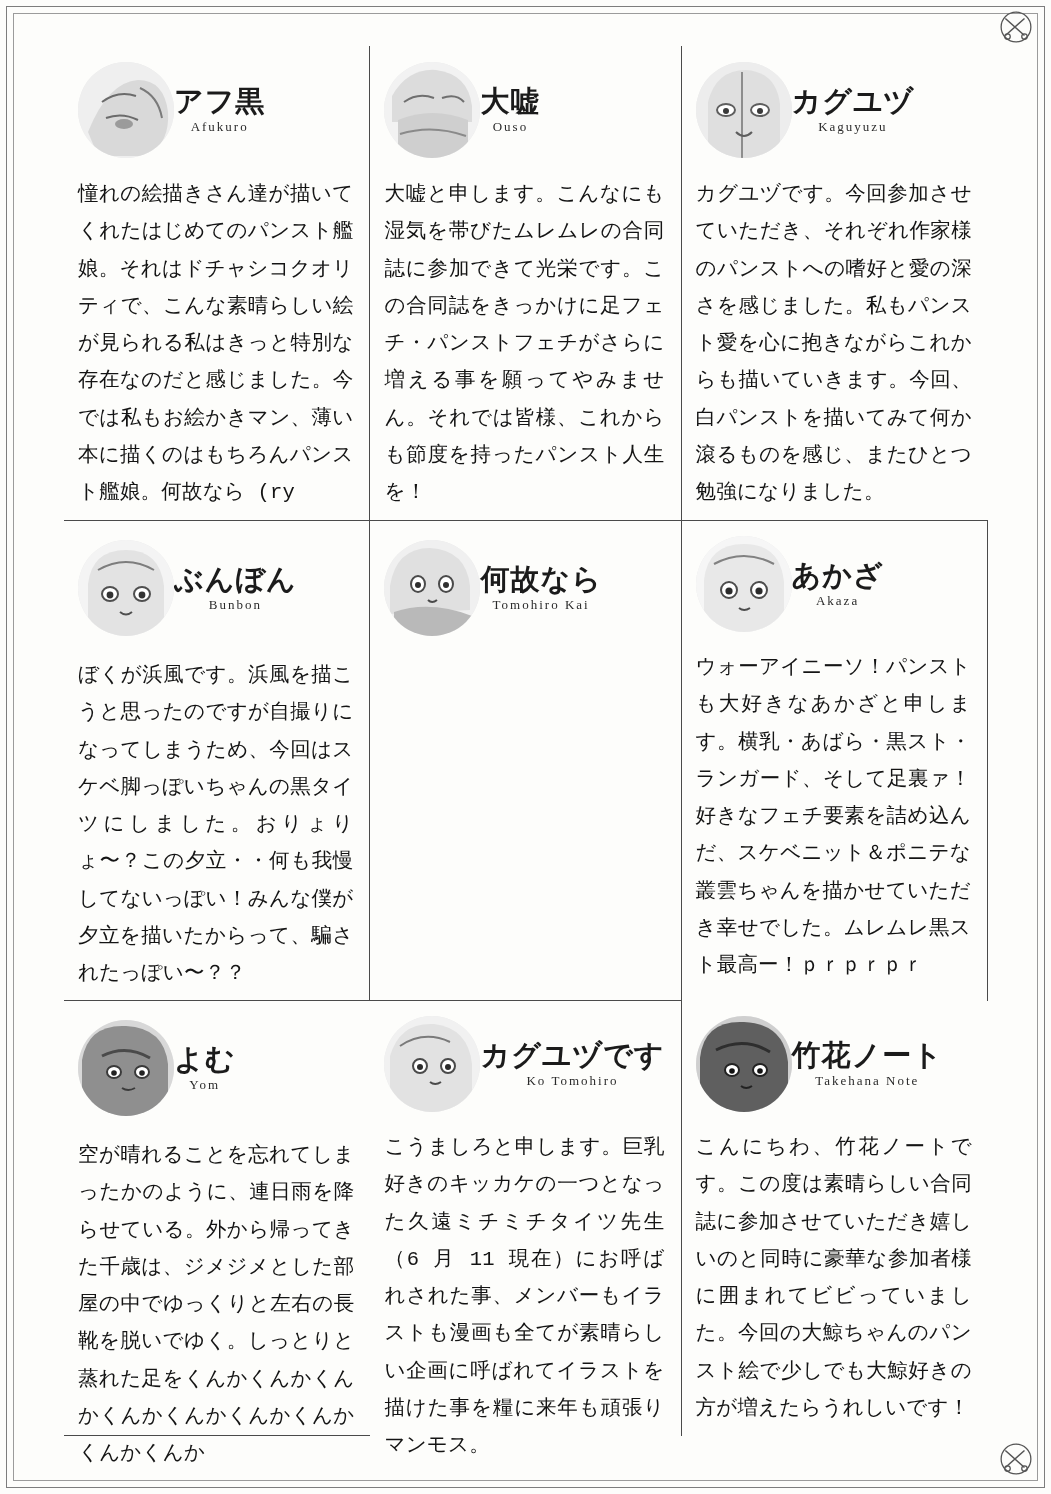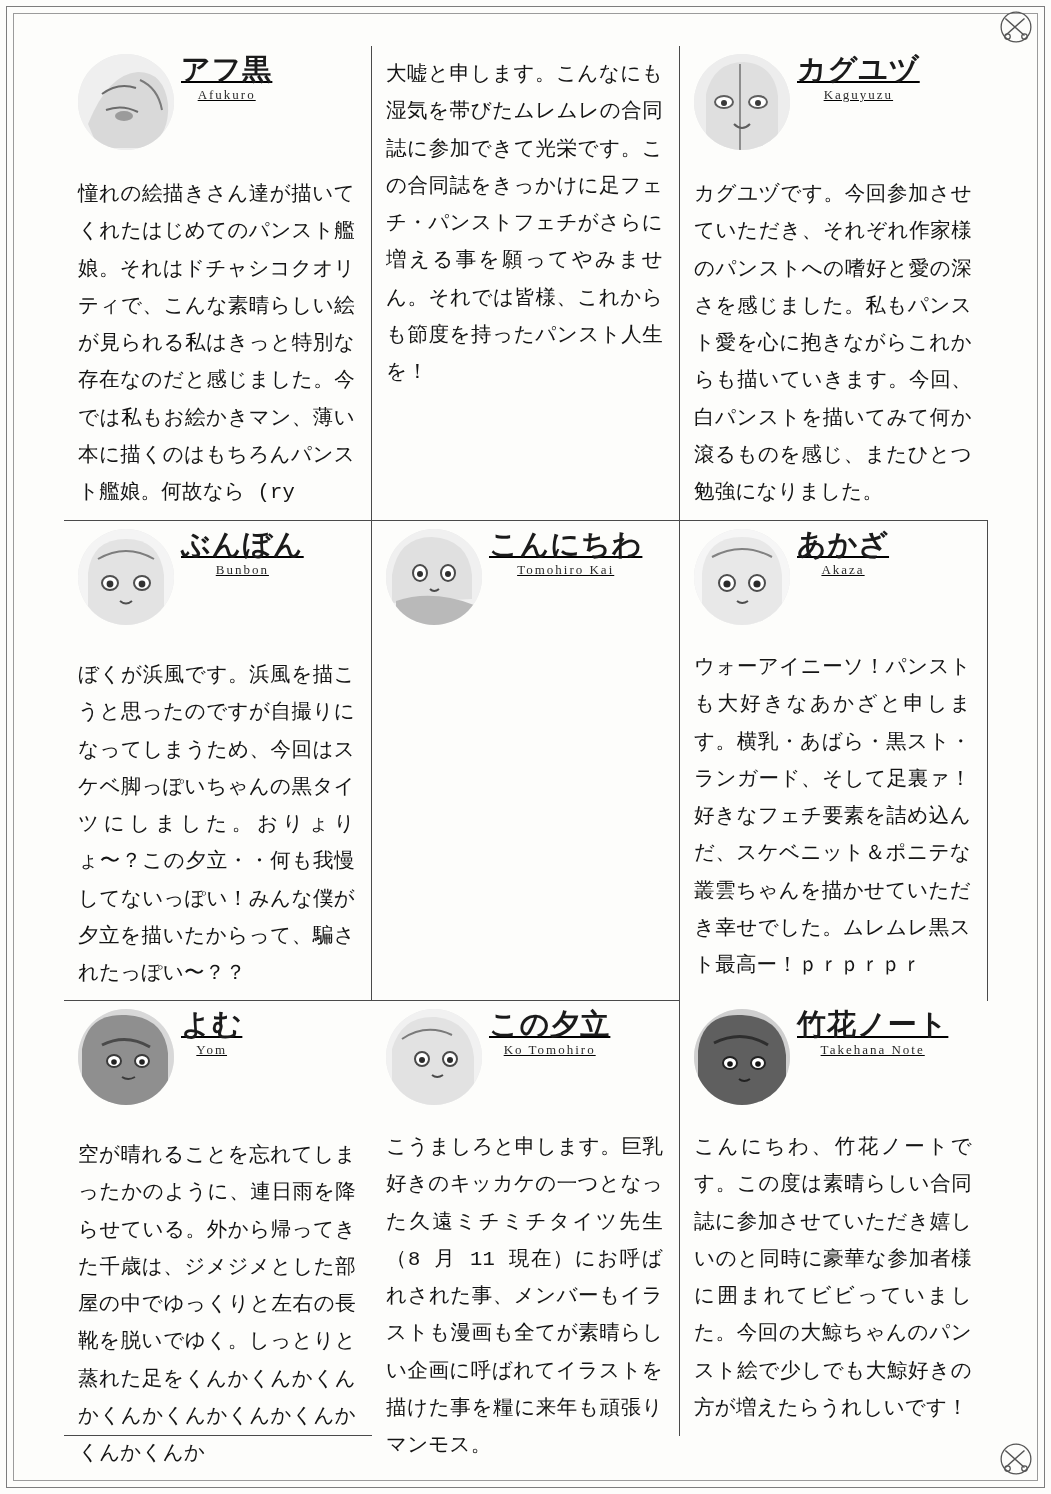--- a/index.html
+++ b/index.html
@@ -55,26 +55,25 @@
   }
   
   .cell.c0, .cell.c1 {
     border-right: 1px solid #4a4a4a;
   }
   .cell.r0, .cell.r1 {
     border-bottom: 1px solid #4a4a4a;
   }
   .head {
     display: flex;
-    align-items: flex-start;
-    gap: 7px;
+    align-items: center;
+    gap: 0;
     height: 120px;
     padding-top: 8px;
     box-sizing: border-box;
-    text-decoration: underline;
   }
   .avatar {
     width: 96px;
     height: 96px;
     border-radius: 50%;
     flex: 0 0 auto;
     position: relative;
     overflow: hidden;
     background: #e9e9e9;
   }
@@ -156,20 +155,36 @@
         </div>
         <div class="names">
           <div class="name-jp">アフ黒</div>
           <div class="name-ro">Afukuro</div>
         </div>
       </div>
       <div class="body-text">憧れの絵描きさん達が描いてくれたはじめてのパンスト艦娘。それはドチャシコクオリティで、こんな素晴らしい絵が見られる私はきっと特別な存在なのだと感じました。今では私もお絵かきマン、薄い本に描くのはもちろんパンスト艦娘。何故なら (ry</div>
     </div>
 
     <div class="cell r0 c1">
+      <div class="head">
+        <div class="avatar">
+          <svg class="sketch" viewBox="0 0 96 96">
+            <rect width="96" height="96" fill="#f2f2f2"></rect>
+            <path d="M8 34 Q24 6 52 8 Q84 12 88 44 L88 60 L8 60 Z" fill="#dcdcdc"></path>
+            <path d="M14 58 Q48 44 84 58 L84 96 L14 96 Z" fill="#cfcfcf"></path>
+            <path d="M20 40 Q34 30 50 36" stroke="#6f6f6f" stroke-width="2" fill="none"></path>
+            <path d="M58 36 Q72 31 80 40" stroke="#6f6f6f" stroke-width="2" fill="none"></path>
+            <path d="M16 72 Q48 62 82 74" stroke="#8a8a8a" stroke-width="2" fill="none"></path>
+          </svg>
+        </div>
+        <div class="names">
+          <div class="name-jp">大嘘</div>
+          <div class="name-ro">Ouso</div>
+        </div>
+      </div>
       <div class="body-text">大嘘と申します。こんなにも湿気を帯びたムレムレの合同誌に参加できて光栄です。この合同誌をきっかけに足フェチ・パンストフェチがさらに増える事を願ってやみません。それでは皆様、これからも節度を持ったパンスト人生を！</div>
     </div>
 
     <div class="cell r0 c2">
       <div class="head">
         <div class="avatar">
           <svg class="sketch" viewBox="0 0 96 96">
             <rect width="96" height="96" fill="#ededed"></rect>
             <path d="M12 40 Q20 8 50 8 Q80 10 84 42 L84 96 L12 96 Z" fill="#dfdfdf"></path>
             <path d="M46 10 L46 96" stroke="#8d8d8d" stroke-width="2"></path>
@@ -218,21 +233,21 @@
             <path d="M6 46 Q12 8 46 8 Q82 10 86 46 L86 70 L6 74 Z" fill="#e0e0e0"></path>
             <path d="M10 72 Q46 60 88 76 L88 96 L10 96 Z" fill="#b9b9b9"></path>
             <ellipse cx="34" cy="44" rx="7" ry="8" fill="#fff" stroke="#4a4a4a" stroke-width="2"></ellipse>
             <ellipse cx="62" cy="44" rx="7" ry="8" fill="#fff" stroke="#4a4a4a" stroke-width="2"></ellipse>
             <circle cx="34" cy="45" r="3" fill="#2f2f2f"></circle>
             <circle cx="62" cy="45" r="3" fill="#2f2f2f"></circle>
             <path d="M44 60 Q48 64 53 60" stroke="#4a4a4a" stroke-width="2" fill="none"></path>
           </svg>
         </div>
         <div class="names">
-          <div class="name-jp">こんにちわ</div>
+          <div class="name-jp">何故なら</div>
           <div class="name-ro">Tomohiro Kai</div>
         </div>
       </div>
     </div>
 
     <div class="cell r2 c0">
       <div class="head">
         <div class="avatar">
           <svg class="sketch" viewBox="0 0 96 96">
             <rect width="96" height="96" fill="#f6f6f6"></rect>
@@ -283,25 +298,25 @@
             <path d="M6 40 Q16 6 50 8 Q84 12 88 48 L88 96 L6 96 Z" fill="#e2e2e2"></path>
             <path d="M16 30 Q40 14 66 26" stroke="#7a7a7a" stroke-width="2" fill="none"></path>
             <ellipse cx="36" cy="50" rx="7" ry="7" fill="#fff" stroke="#4a4a4a" stroke-width="2"></ellipse>
             <ellipse cx="64" cy="50" rx="7" ry="7" fill="#fff" stroke="#4a4a4a" stroke-width="2"></ellipse>
             <circle cx="36" cy="51" r="3" fill="#2b2b2b"></circle>
             <circle cx="64" cy="51" r="3" fill="#2b2b2b"></circle>
             <path d="M46 66 Q51 70 57 66" stroke="#4a4a4a" stroke-width="2" fill="none"></path>
           </svg>
         </div>
         <div class="names">
-          <div class="name-jp">この夕立</div>
+          <div class="name-jp">カグユヅです</div>
           <div class="name-ro">Ko Tomohiro</div>
         </div>
       </div>
-      <div class="body-text">こうましろと申します。巨乳好きのキッカケの一つとなった久遠ミチミチタイツ先生（8 月 11 現在）にお呼ばれされた事、メンバーもイラストも漫画も全てが素晴らしい企画に呼ばれてイラストを描けた事を糧に来年も頑張りマンモス。</div>
+      <div class="body-text">こうましろと申します。巨乳好きのキッカケの一つとなった久遠ミチミチタイツ先生（6 月 11 現在）にお呼ばれされた事、メンバーもイラストも漫画も全てが素晴らしい企画に呼ばれてイラストを描けた事を糧に来年も頑張りマンモス。</div>
     </div>
 
     <div class="cell r2 c2">
       <div class="head">
         <div class="avatar">
           <svg class="sketch" viewBox="0 0 96 96">
             <rect width="96" height="96" fill="#cfcfcf"></rect>
             <path d="M4 42 Q8 4 48 6 Q88 8 92 46 L92 96 L4 96 Z" fill="#5f5f5f"></path>
             <path d="M20 34 Q48 20 74 36" stroke="#2e2e2e" stroke-width="3" fill="none"></path>
             <ellipse cx="36" cy="54" rx="7" ry="6" fill="#fff" stroke="#222" stroke-width="2"></ellipse>

